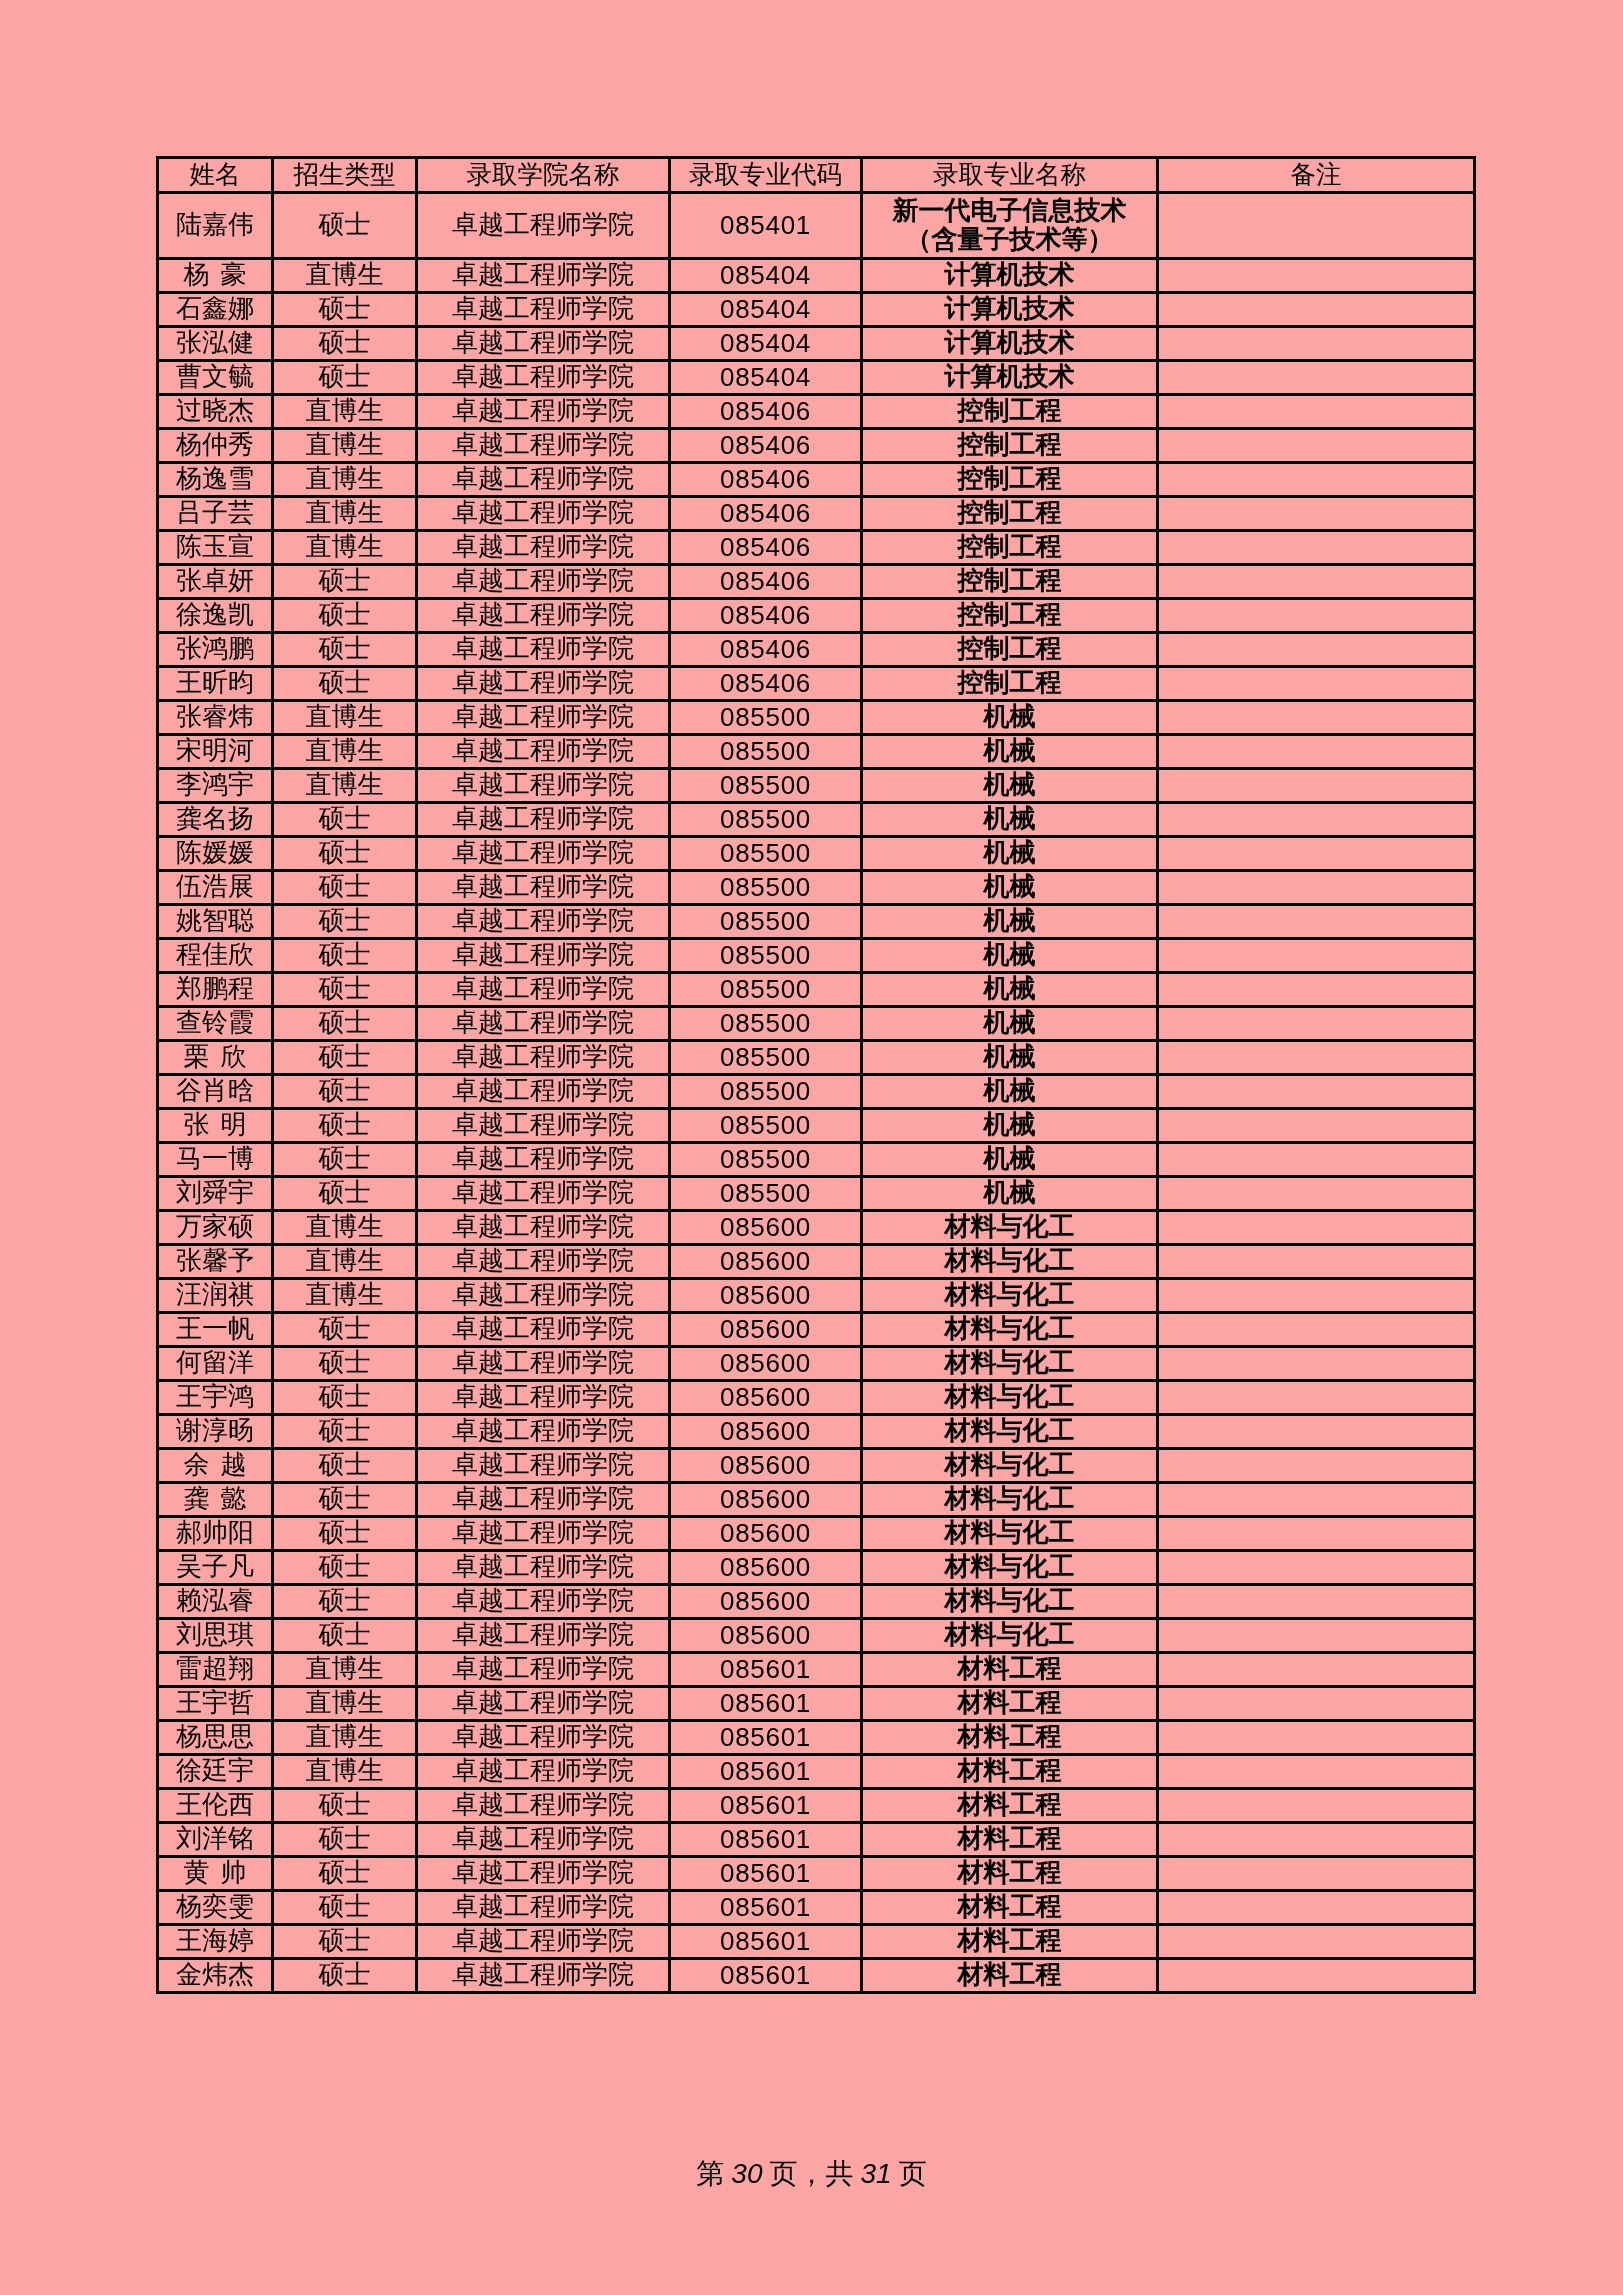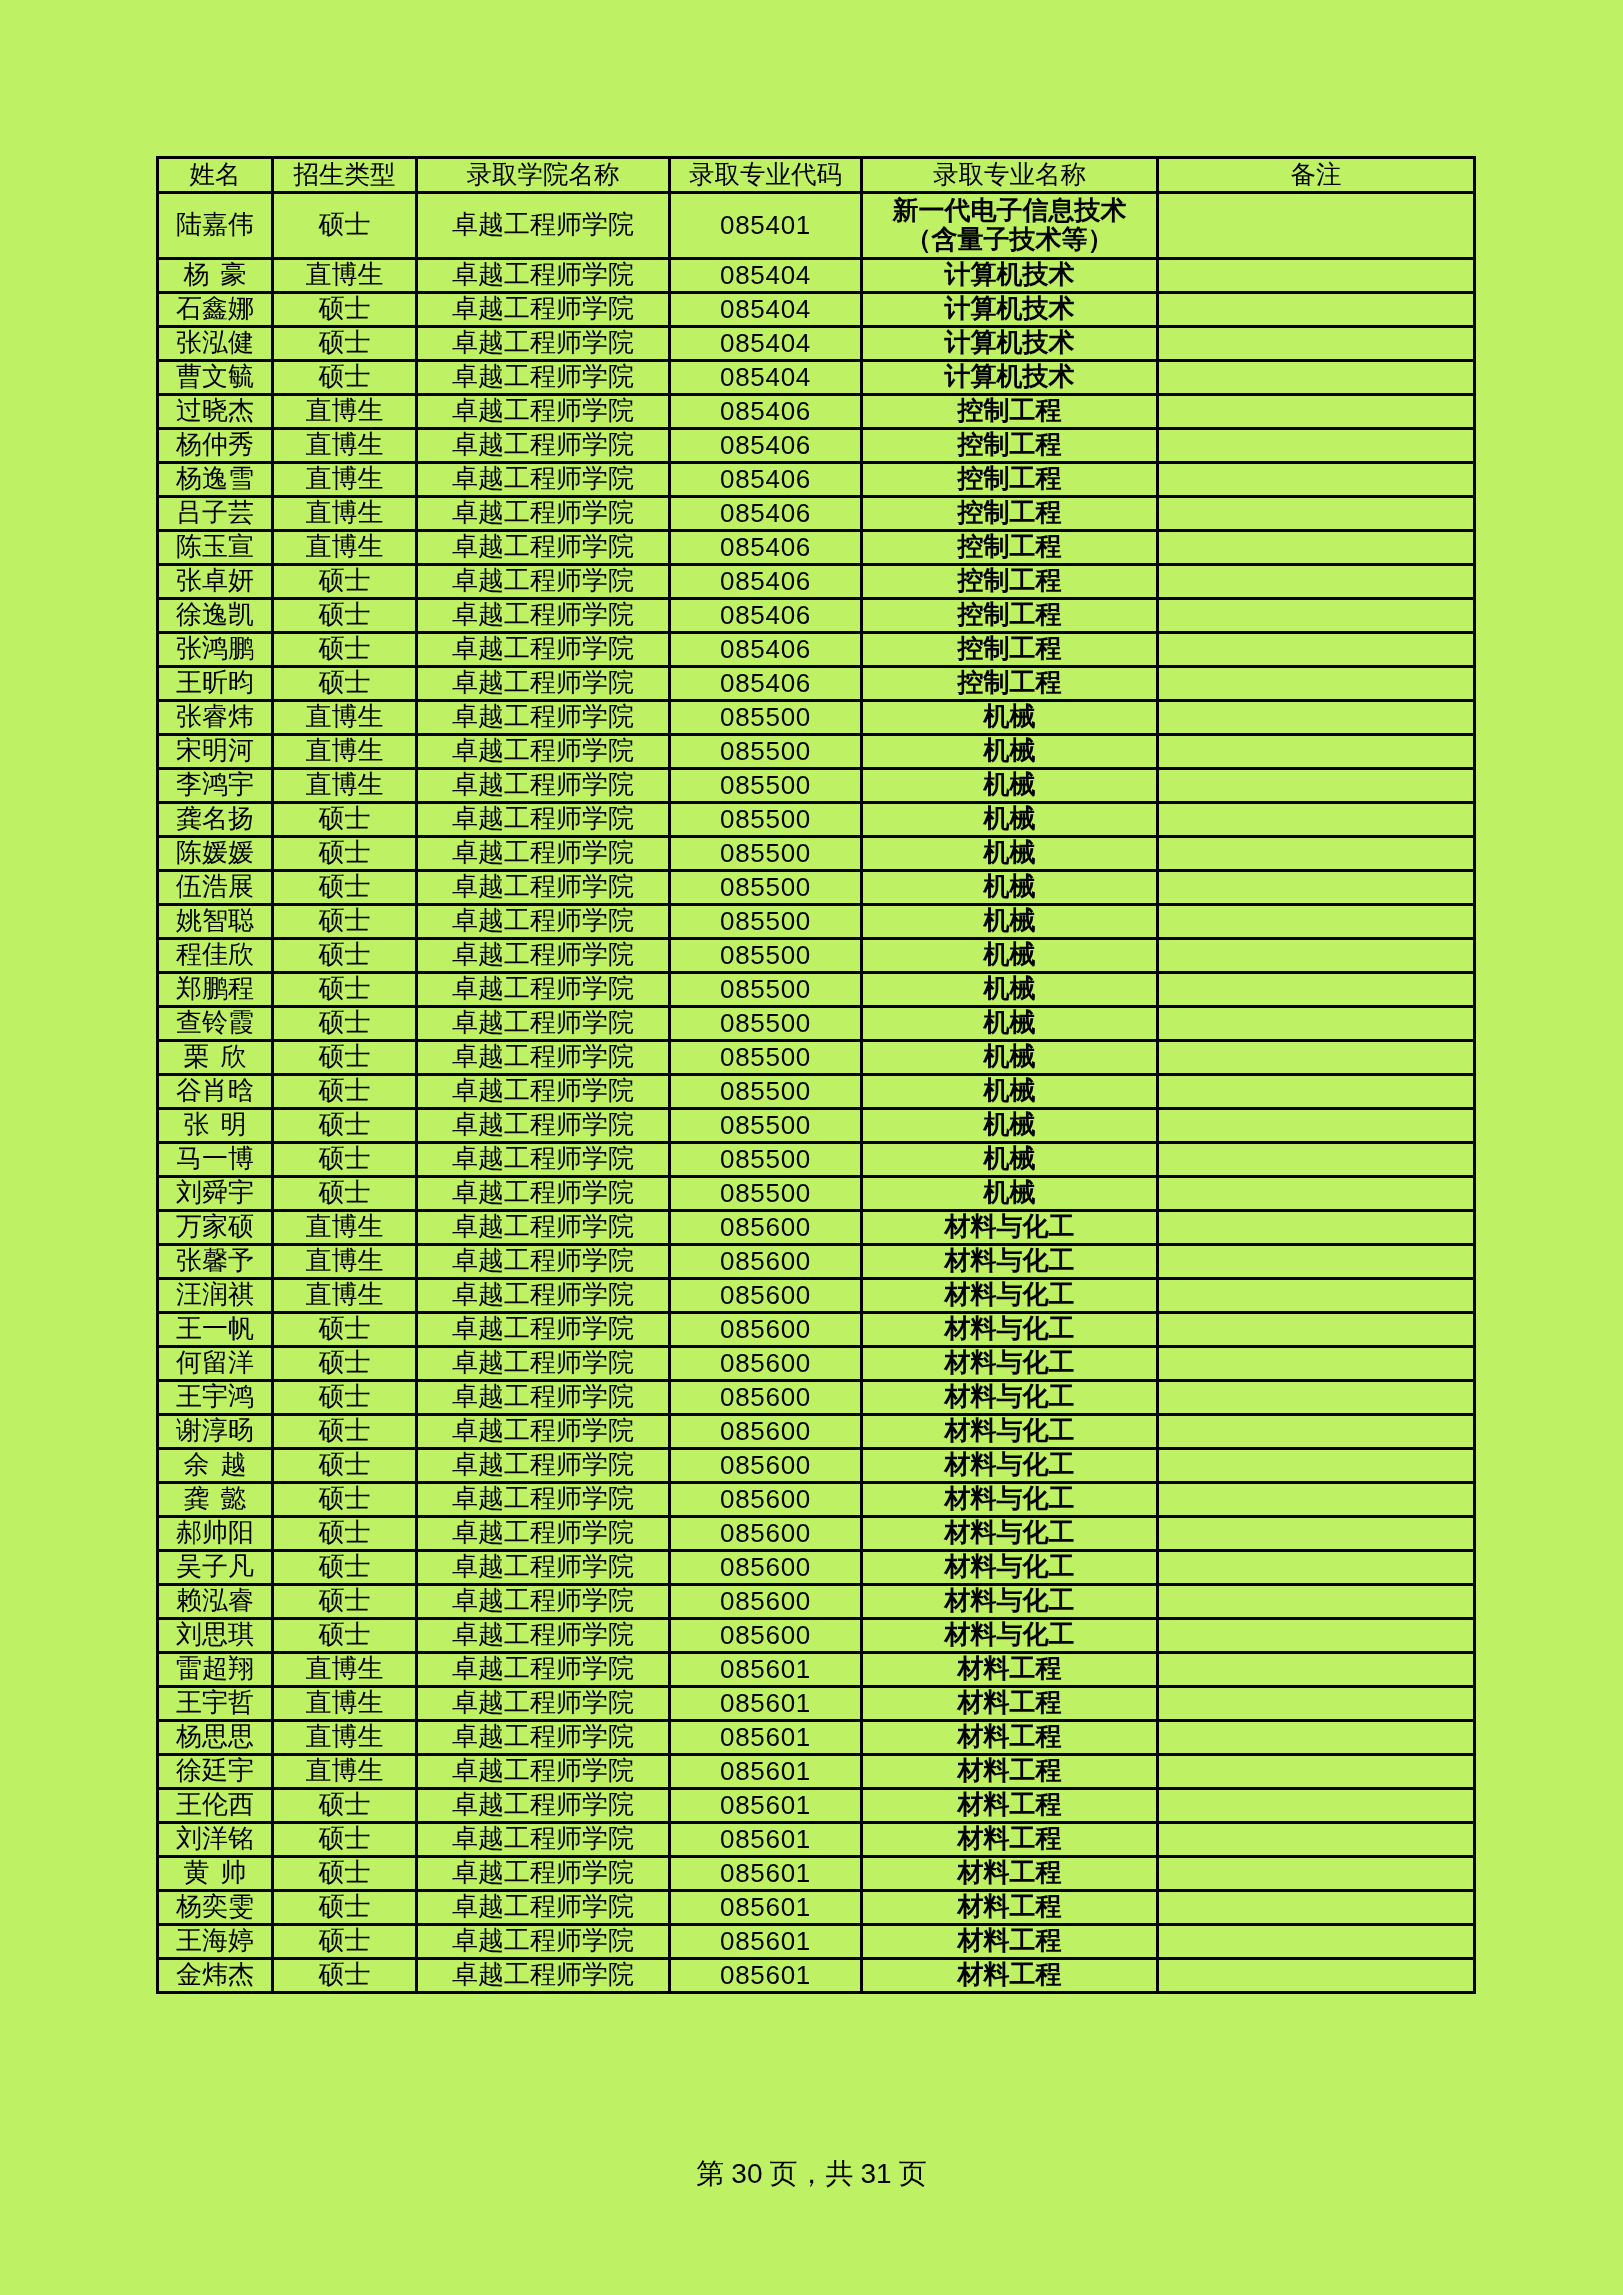--- a/index.html
+++ b/index.html
@@ -3,21 +3,21 @@
 <meta charset="utf-8">
 <style>
   html, body { margin: 0; padding: 0; }
   body {
     width: 1623px; height: 2295px;
     background: #ffffff;
     color: #000000;
     font-family: "Liberation Serif", "DejaVu Serif", serif;
     position: relative;
   }
-  .page { position: absolute; inset: 0; background: #bef264; }
+  .page { position: absolute; inset: 0; background: #fca5a5; }
 
   table.roster {
     position: absolute;
     left: 156px; top: 156px;
     width: 1317px;
     border-collapse: collapse;
     table-layout: fixed;
   }
   table.roster th, table.roster td {
     border: 3.3px solid #000000;
@@ -49,20 +49,21 @@
   .footer {
     position: absolute;
     left: 0; top: 2159px;
     width: 100%;
     text-align: center;
     font-size: 28px;
     line-height: 1.1;
   }
   .footer .num {
     font-family: "Liberation Sans", "DejaVu Sans", sans-serif;
+    font-style: italic;
   }
 </style>
 </head>
 <body>
 
 <div class="page">
 
   <table class="roster">
     <colgroup>
       <col style="width:115px">

